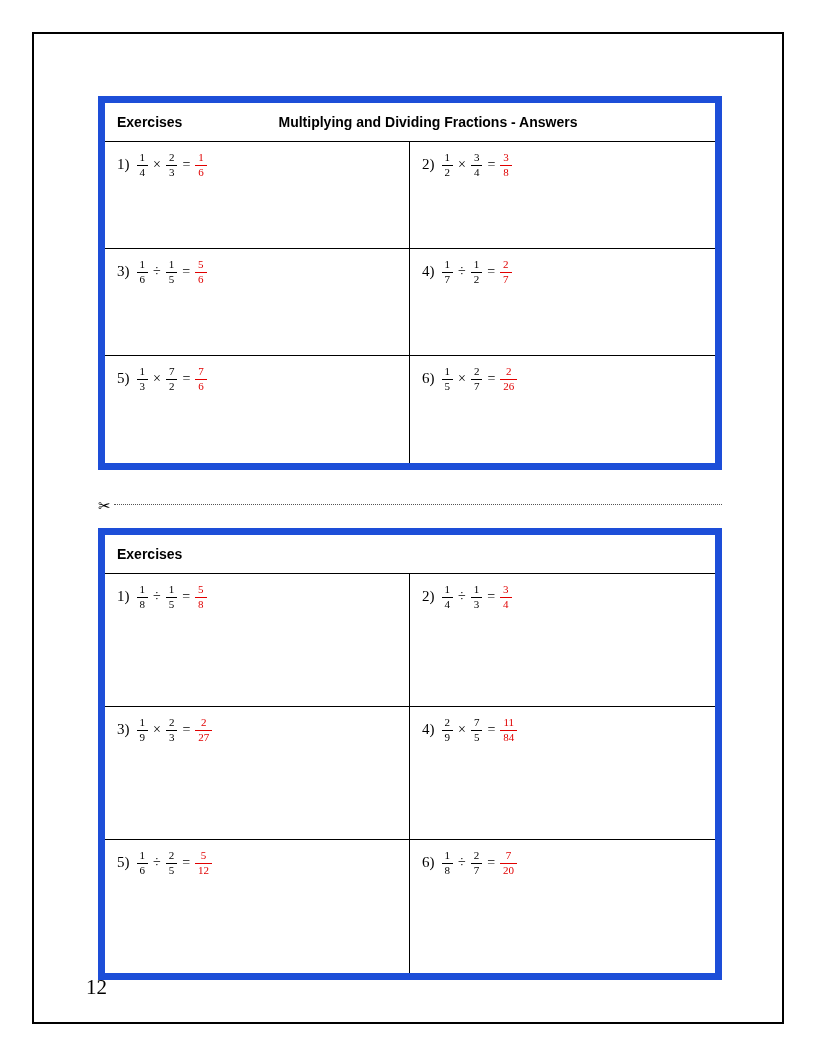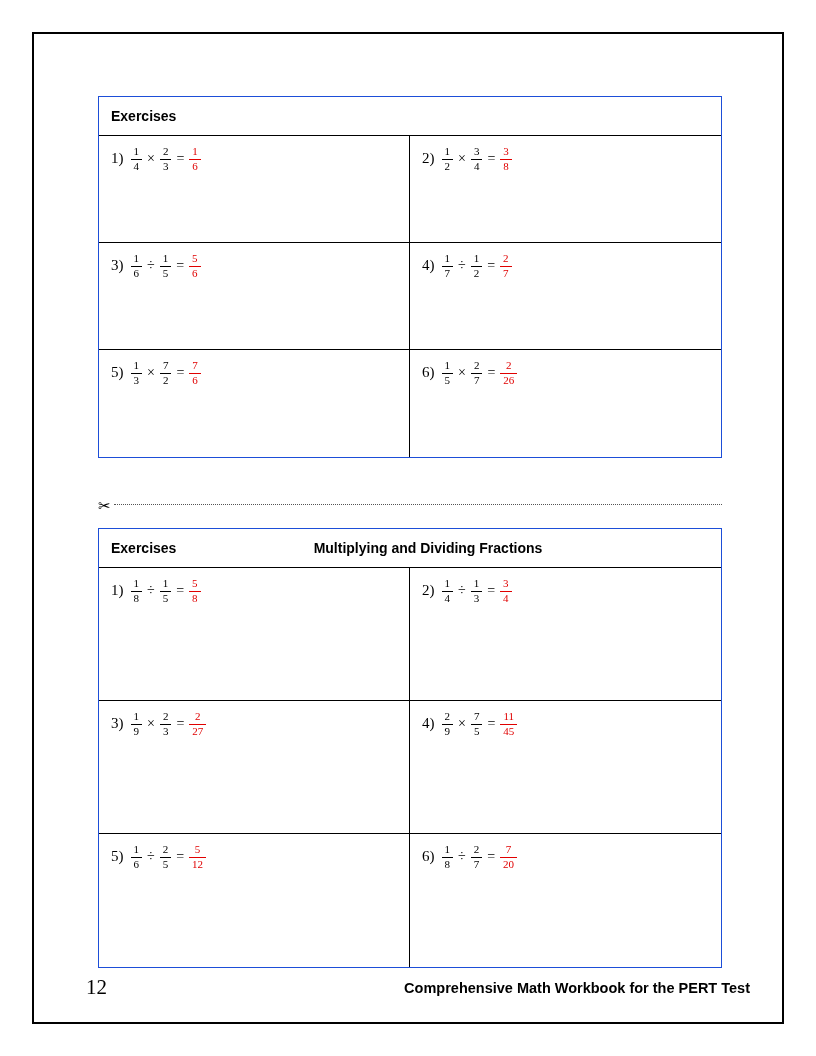--- a/index.html
+++ b/index.html
@@ -20,21 +20,21 @@
     width: 752px;
     height: 992px;
     border: 2px solid #000000;
     box-sizing: border-box;
     background: #ffffff;
   }
   .sheet {
     position: absolute;
     left: 64px;
     width: 624px;
-    border: 1px solid #1d4ed8;
+    border: 7px solid #1d4ed8;
     box-sizing: border-box;
   }
   .sheet-top { top: 62px; }
   .sheet-bottom { top: 494px; }
 
   .sheet-header {
     height: 38px;
     border-bottom: 1px solid #000000;
     position: relative;
     display: flex;
@@ -168,20 +168,21 @@
   }
 </style>
 </head>
 <body>
 
 <div class="page">
 
   <div class="sheet sheet-top">
     <div class="sheet-header">
       <div class="ex-label">Exercises</div>
+      <div class="ex-title">Multiplying and Dividing Fractions - Answers</div>
     </div>
     <div class="grid">
 
       <div class="cell">
         <div class="qline">
           <span class="qnum">1)</span>
           <span class="frac">
             <span class="num">1</span>
             <span class="den">4</span>
           </span>
@@ -302,21 +303,20 @@
   </div>
 
   <div class="cut-row">
     <span class="scissors">✂</span>
     <span class="dotted"></span>
   </div>
 
   <div class="sheet sheet-bottom">
     <div class="sheet-header">
       <div class="ex-label">Exercises</div>
-      <div class="ex-title">Multiplying and Dividing Fractions</div>
     </div>
     <div class="grid">
 
       <div class="cell">
         <div class="qline">
           <span class="qnum">1)</span>
           <span class="frac">
             <span class="num">1</span>
             <span class="den">8</span>
           </span>
@@ -381,21 +381,21 @@
             <span class="den">9</span>
           </span>
           <span class="op">×</span>
           <span class="frac">
             <span class="num">7</span>
             <span class="den">5</span>
           </span>
           <span class="eq">=</span>
           <span class="frac ans">
             <span class="num">11</span>
-            <span class="den">45</span>
+            <span class="den">84</span>
           </span>
         </div>
       </div>
 
       <div class="cell">
         <div class="qline">
           <span class="qnum">5)</span>
           <span class="frac">
             <span class="num">1</span>
             <span class="den">6</span>
@@ -431,16 +431,15 @@
             <span class="den">20</span>
           </span>
         </div>
       </div>
 
     </div>
   </div>
 
   <div class="footer">
     <div class="page-number">12</div>
-    <div class="footer-title">Comprehensive Math Workbook for the PERT Test</div>
   </div>
 
 </div>
 
 </body></html>

